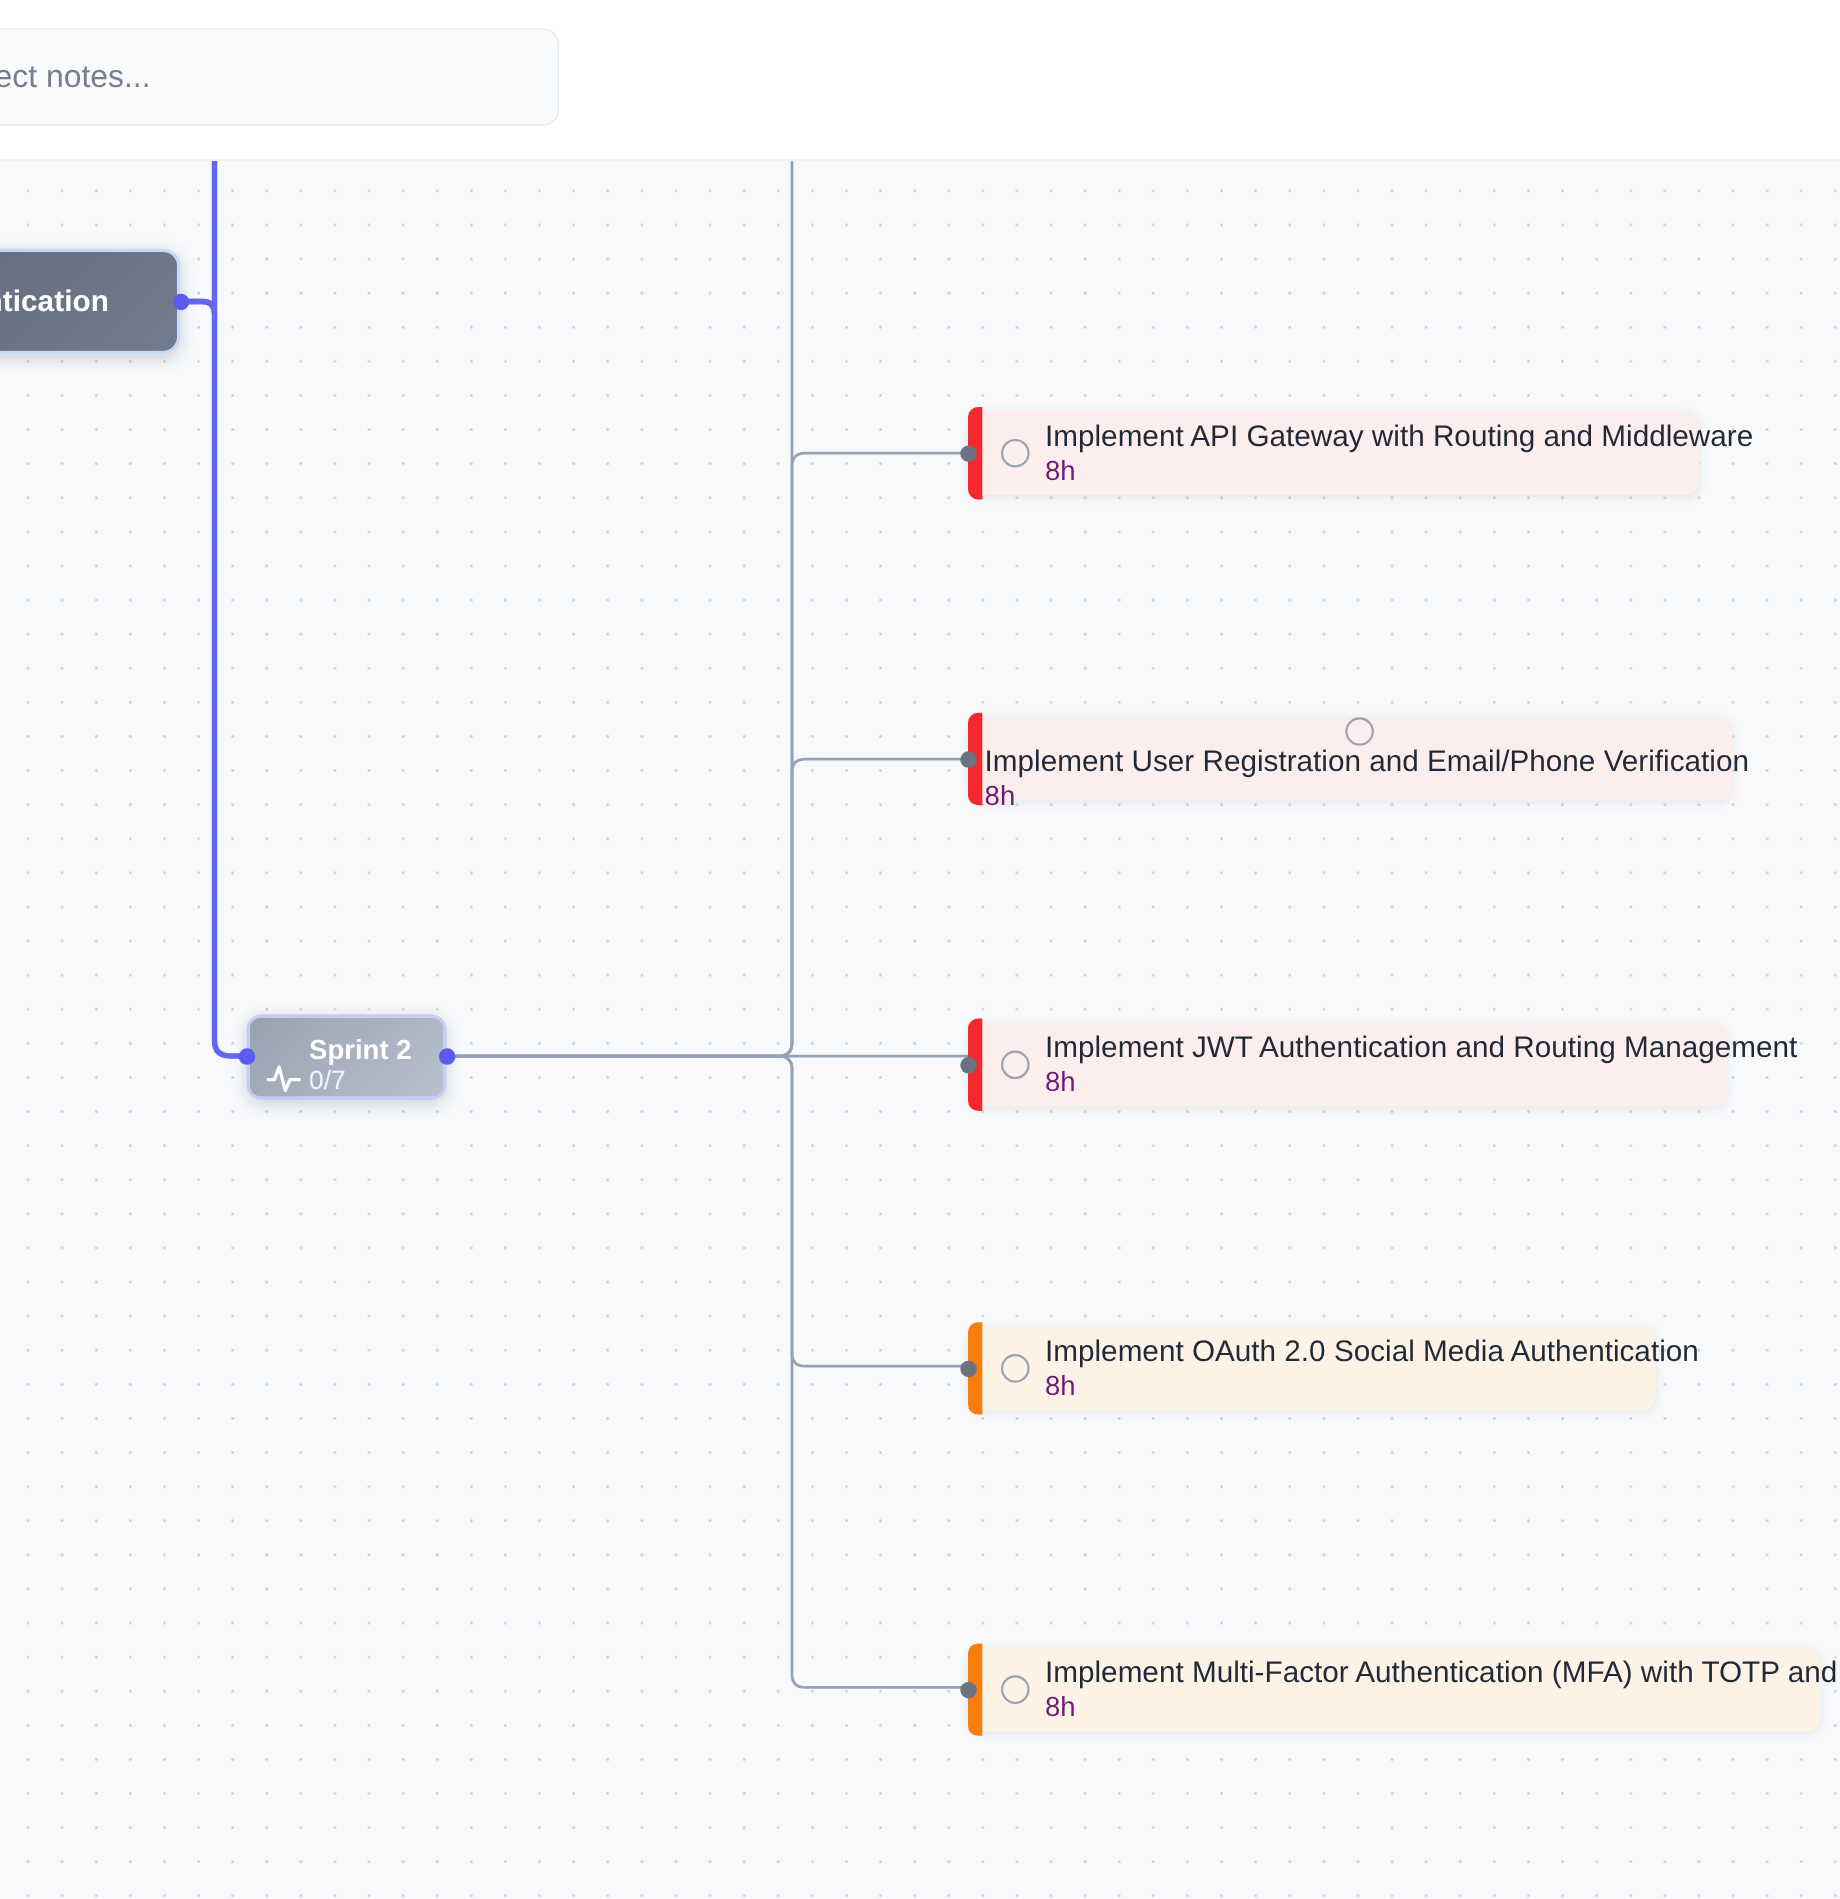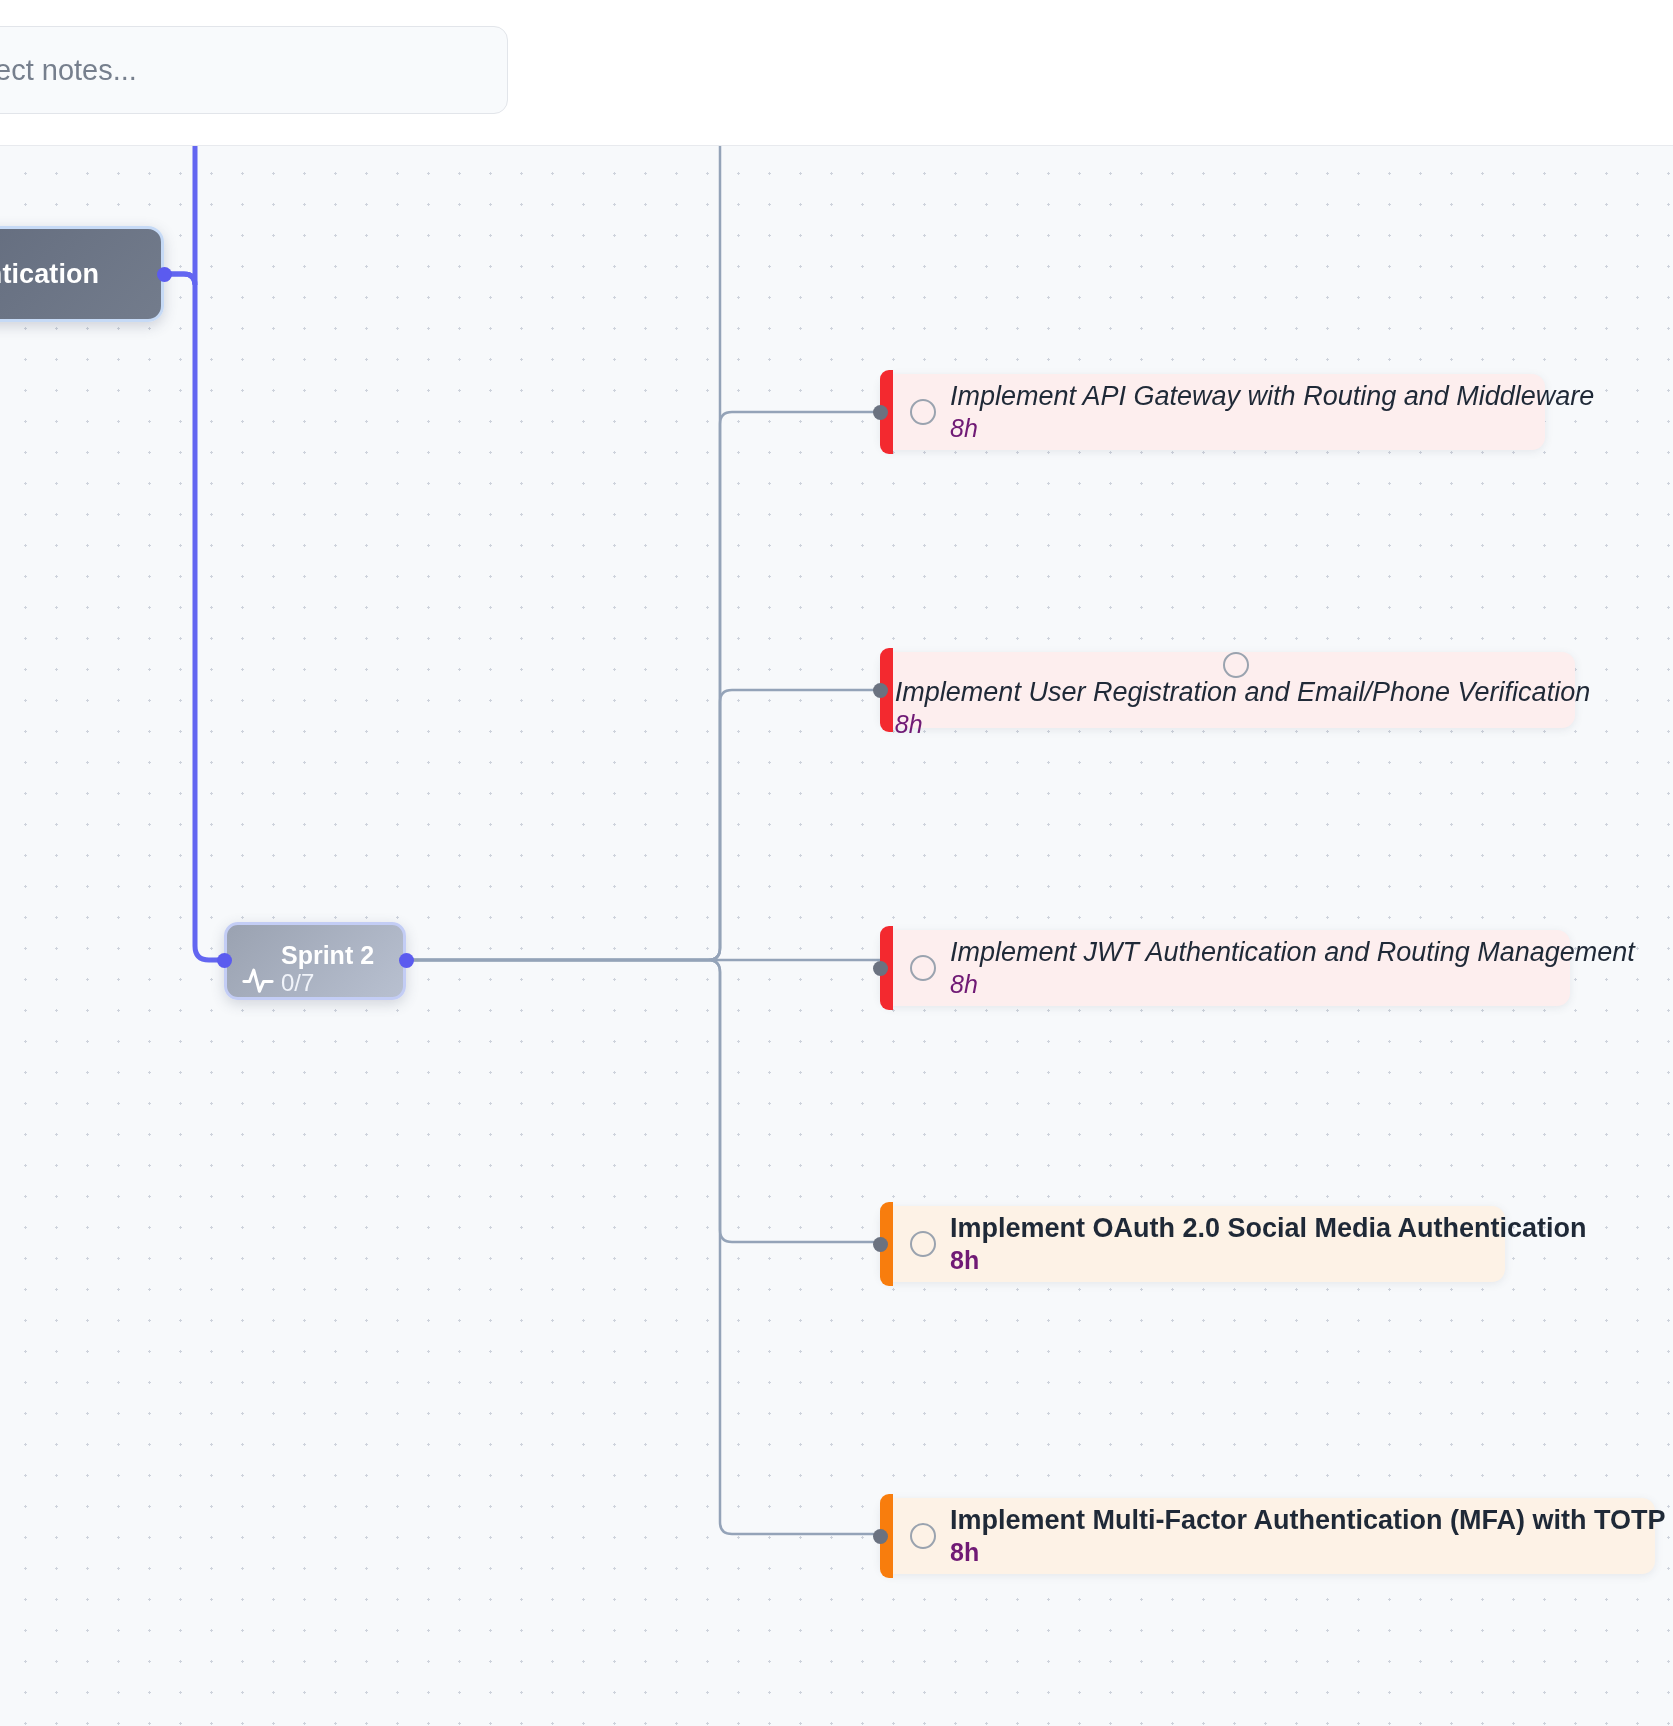--- a/index.html
+++ b/index.html
@@ -103,23 +103,23 @@
     overflow: visible;
   }
   .task-card::before {
     content: "";
     position: absolute;
     left: 0; top: -4px; bottom: -4px;
     width: 13px;
     border-top-left-radius: 9px;
     border-bottom-left-radius: 9px;
   }
-  .task-card.sev-red { background: #fdeeee; font-style: italic; }
+  .task-card.sev-red { background: #fdeeee; }
   .task-card.sev-red::before { background: #f3292f; }
-  .task-card.sev-orange { background: #fdf2e6; font-weight: bold; }
+  .task-card.sev-orange { background: #fdf2e6; }
   .task-card.sev-orange::before { background: #f87d0d; }
 
   .task-check {
     flex: 0 0 26px;
     width: 26px; height: 26px;
     border: 2px solid #9aa3af;
     border-radius: 50%;
     background: transparent;
     margin-right: 14px;
   }

